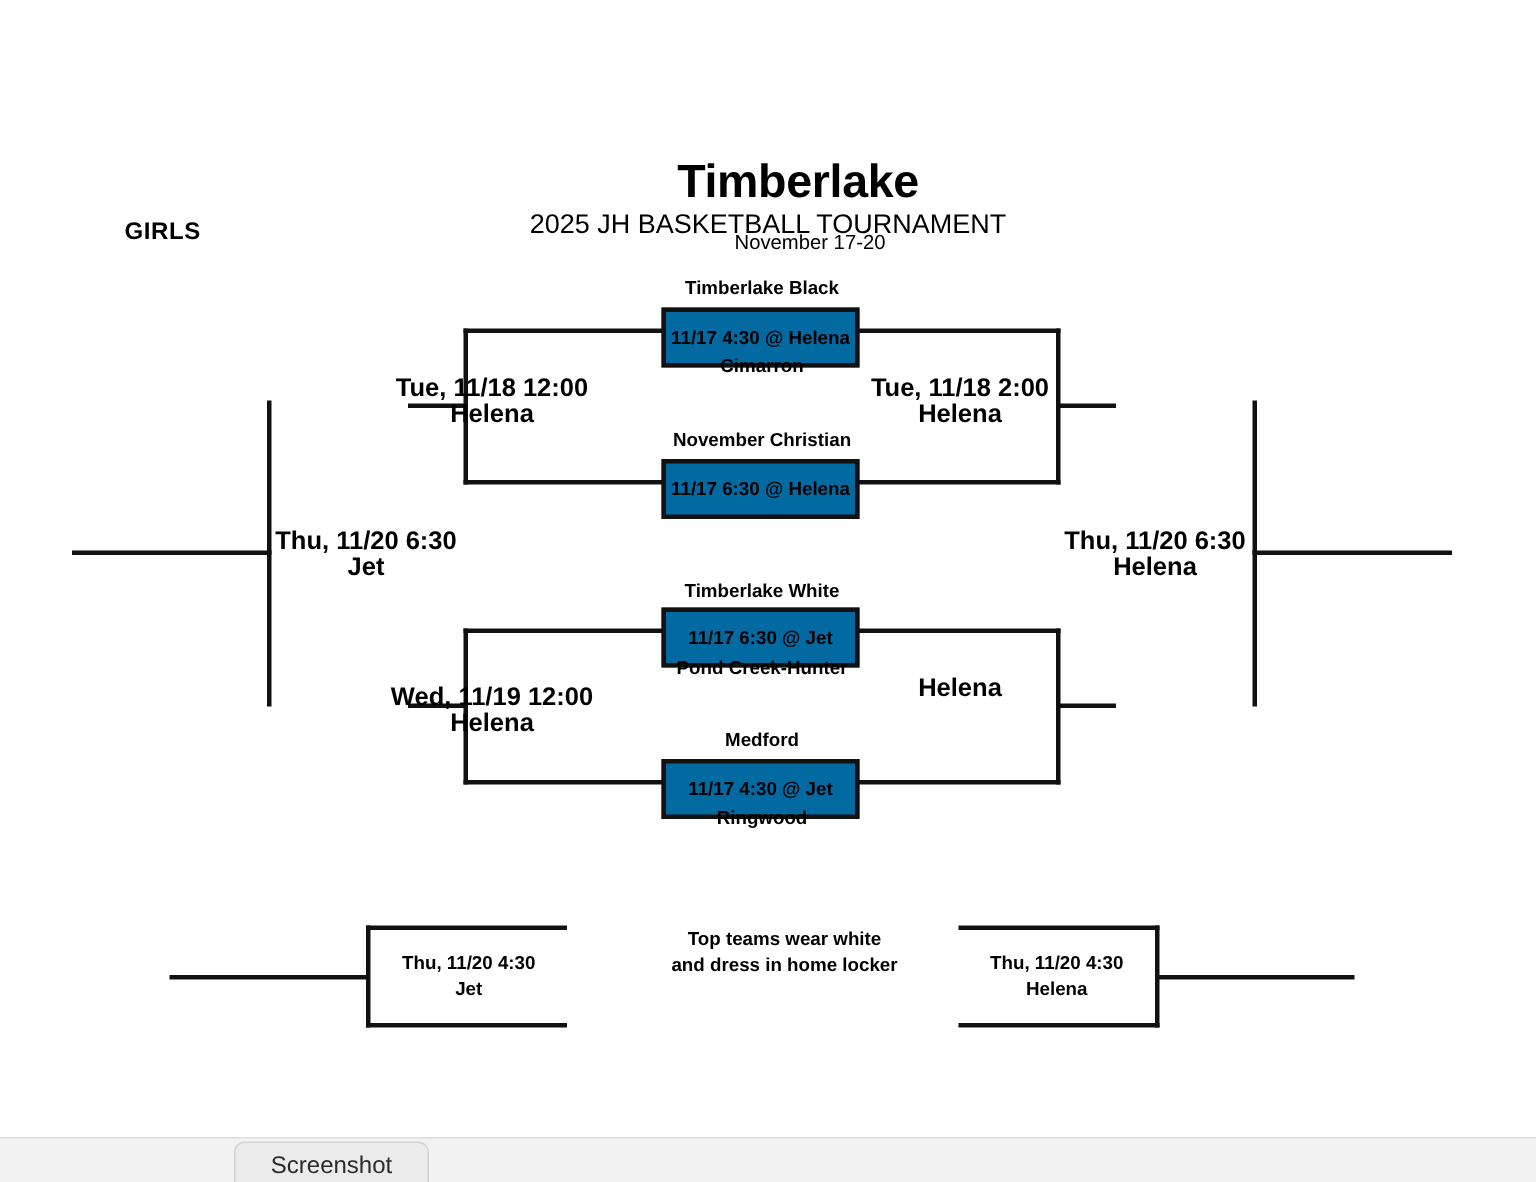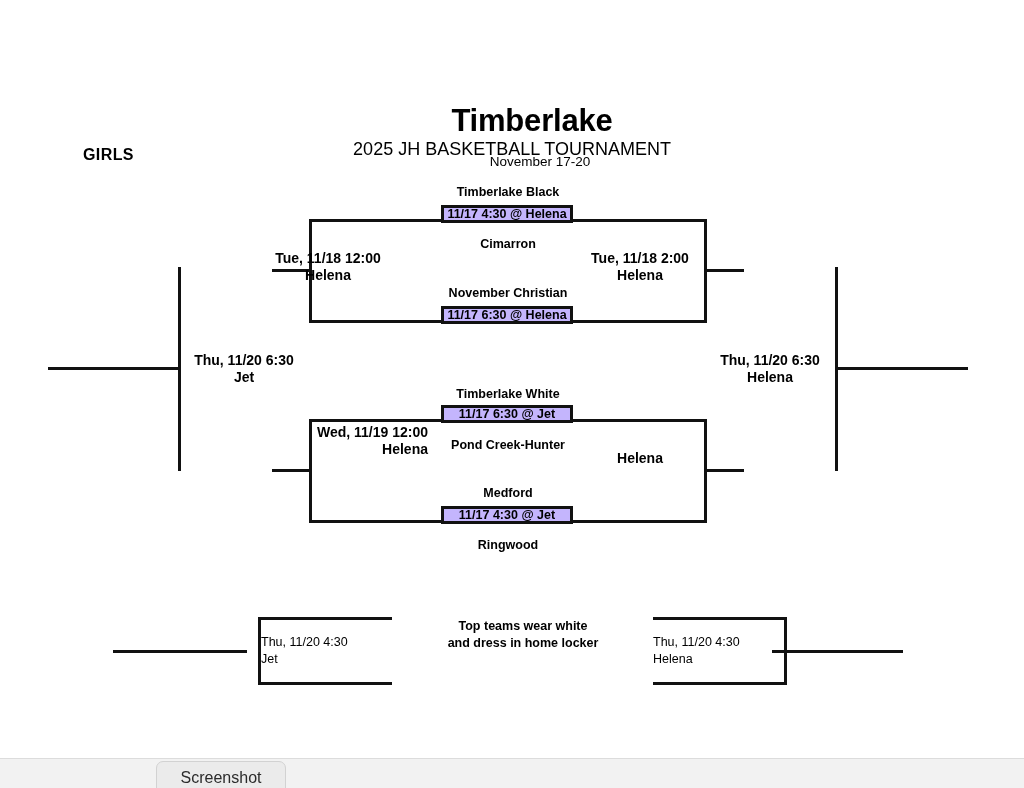--- a/index.html
+++ b/index.html
@@ -72,23 +72,23 @@
   .vline {
     position: absolute;
     background: #111111;
     width: 3px;
   }
 
   
   .game {
     position: absolute;
     width: 132px;
-    height: 18px;
+    height: 40px;
     border: 3px solid #111111;
-    background: #c4b5fd;
+    background: #0369a1;
     box-sizing: border-box;
     display: flex;
     align-items: center;
     justify-content: center;
     font-size: 12.5px;
     font-weight: bold;
   }
   .team-top, .team-bottom {
     position: absolute;
     width: 260px;
@@ -96,39 +96,39 @@
     font-size: 12.5px;
     font-weight: bold;
     white-space: nowrap;
   }
 
   
   .round-label {
     position: absolute;
     width: 200px;
     text-align: center;
-    font-size: 14px;
+    font-size: 17px;
     font-weight: bold;
     line-height: 17px;
   }
 
   
   .consol {
     position: absolute;
     width: 134px;
     height: 68px;
     box-sizing: border-box;
     display: flex;
     flex-direction: column;
+    align-items: center;
     justify-content: center;
     font-size: 12.5px;
-    font-weight: normal;
+    font-weight: bold;
     line-height: 17px;
     background: #ffffff;
-    margin-left: 14px;
   }
   .consol.left {
     border: 3px solid #111111;
     border-right: none;
   }
   .consol.right {
     border: 3px solid #111111;
     border-left: none;
   }
 
@@ -208,21 +208,21 @@
   <div class="hline" style="left:704px; top:269px; width:40px;"></div>
   <div class="round-label" style="left:540px; top:250px;">
     <div>Tue, 11/18 2:00</div>
     <div>Helena</div>
   </div>
 
   <div class="vline" style="left:309px; top:419px; height:104px;"></div>
   <div class="hline" style="left:309px; top:419px; width:135px;"></div>
   <div class="hline" style="left:309px; top:520px; width:135px;"></div>
   <div class="hline" style="left:272px; top:469px; width:40px;"></div>
-  <div class="round-label" style="left:228px; top:424px;text-align:right;">
+  <div class="round-label" style="left:228px; top:456px;">
     <div>Wed, 11/19 12:00</div>
     <div>Helena</div>
   </div>
 
   <div class="vline" style="left:704px; top:419px; height:104px;"></div>
   <div class="hline" style="left:572px; top:419px; width:135px;"></div>
   <div class="hline" style="left:572px; top:520px; width:135px;"></div>
   <div class="hline" style="left:704px; top:469px; width:40px;"></div>
   <div class="round-label" style="left:540px; top:450px;">
     <div>Helena</div>

